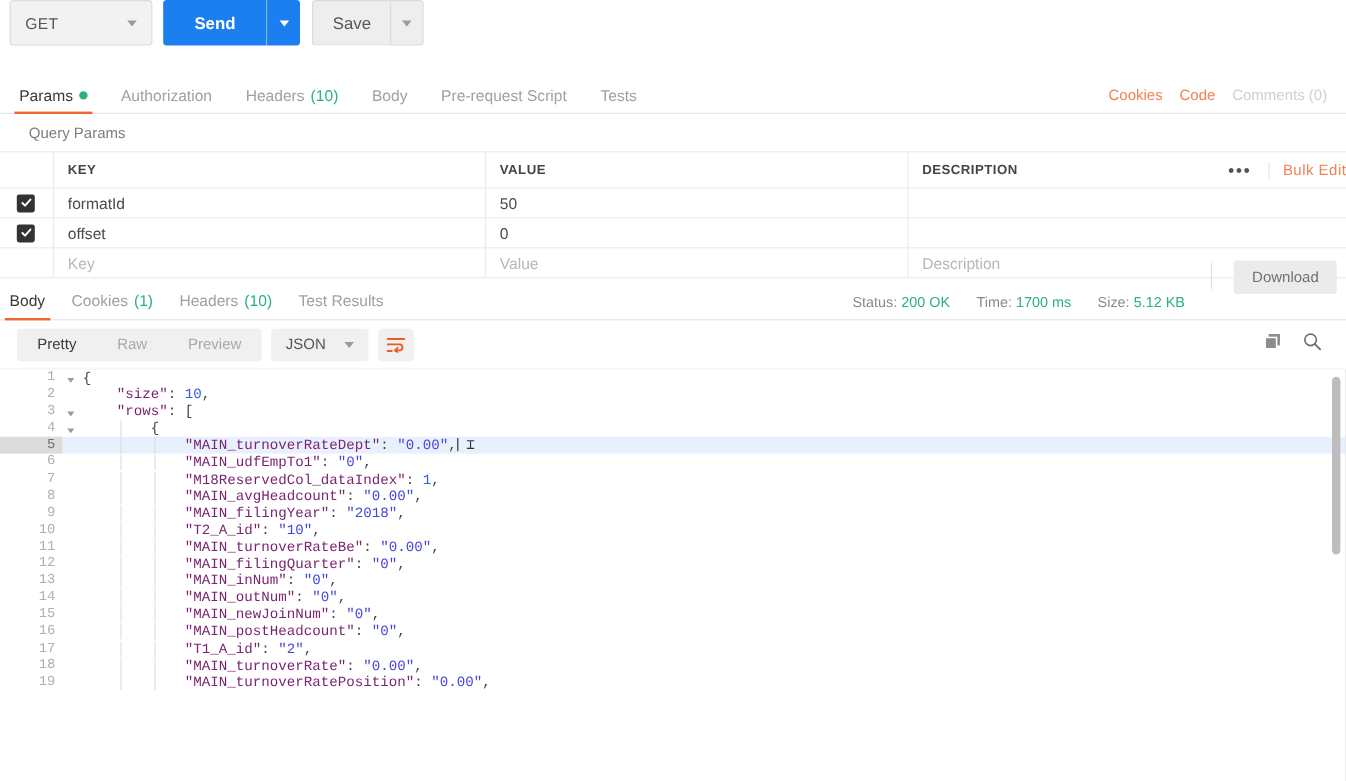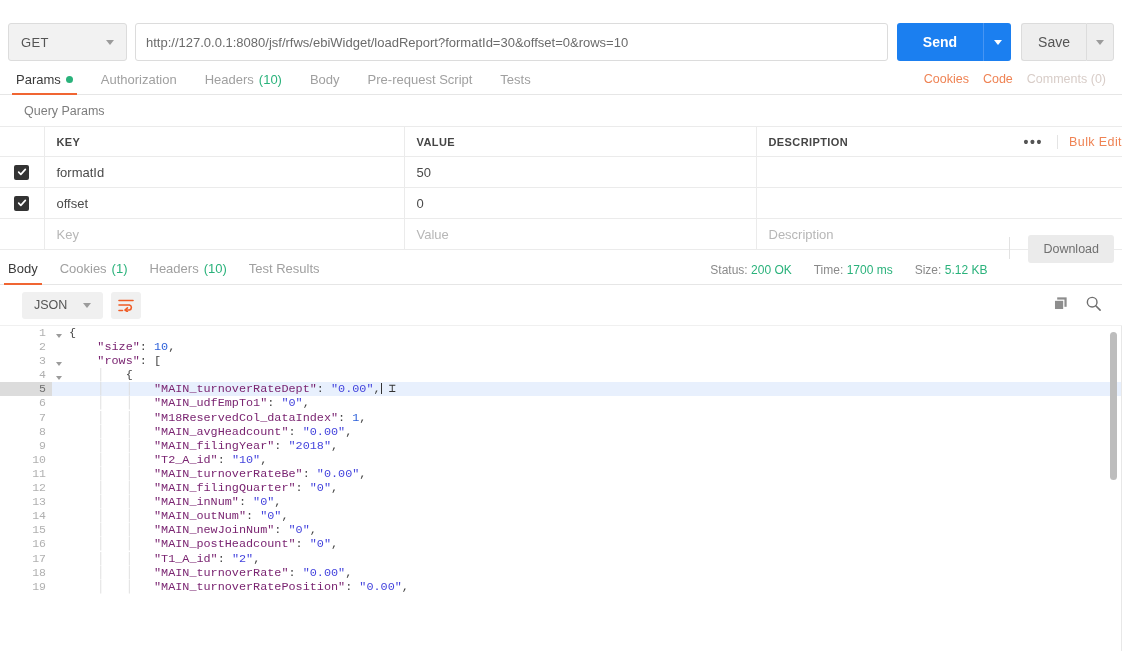--- a/index.html
+++ b/index.html
@@ -6,21 +6,21 @@
   html, body {
     width: 1122px; height: 651px;
     background: #ffffff;
     font-family: "Liberation Sans", sans-serif;
     overflow: hidden;
     color: #333;
   }
   .app { width: 1122px; height: 651px; position: relative; display: flex; flex-direction: column; }
 
   
-  .urlbar { height: 61px; display: flex; align-items: flex-end; padding: 0 8px; flex: 0 0 auto; }
+  .urlbar { height: 61px; display: flex; align-items: flex-start; padding: 0 8px; flex: 0 0 auto; }
   .method-select {
     width: 119px; height: 38px; border: 1px solid #dcdcdc; background: #f2f2f2;
     border-radius: 3px; display: flex; align-items: center; padding: 0 12px;
     font-size: 13px; color: #555; cursor: pointer; position: relative;
   }
   .method-select .m-label { flex: 1; letter-spacing: .3px; }
   .caret { width: 0; height: 0; border-left: 4.5px solid transparent; border-right: 4.5px solid transparent;
            border-top: 5px solid #9b9b9b; display: inline-block; }
   .url-input {
     flex: 1; height: 38px; margin-left: 8px; border: 1px solid #dcdcdc; background: #fff;
@@ -70,21 +70,21 @@
   .link-muted { font-size: 12.5px; color: #d8cdc8; cursor: pointer; }
 
   
   .qp-title { height: 31px; display: flex; align-items: center; padding: 0 24px;
               font-size: 12.5px; color: #7d7d7d; flex: 0 0 auto; }
   .tbl { width: 100%; border-collapse: collapse; table-layout: fixed; flex: 0 0 auto; }
   .tbl .c-chk { width: 44px; }
   .tbl .c-key { width: 360px; }
   .tbl .c-val { width: 352px; }
   .tbl th, .tbl td {
-    border: 1px solid #ebebeb; border-left: none; height: 31px; padding: 0 12px;
+    border: 1px solid #ebebeb; border-left: none; height: 25px; padding: 0 12px;
     text-align: left; font-size: 12.5px; font-weight: normal; vertical-align: middle;
   }
   .tbl th { color: #454545; font-weight: bold; font-size: 11px; letter-spacing: .4px; height: 30px; }
   .tbl tr > *:first-child { border-left: none; }
   .tbl td.cell-key, .tbl td.cell-val { color: #4a4a4a; font-size: 13px; }
   .tbl td.ph { color: #b7b7b7; font-size: 13px; }
   .tbl .c-chk-cell { padding: 0; text-align: center; }
   .chk {
     width: 15px; height: 15px; background: #333; border-radius: 2px; display: inline-flex;
     align-items: center; justify-content: center; cursor: pointer; vertical-align: middle;
@@ -168,23 +168,20 @@
 </style>
 </head>
 <body>
 
 <div class="app">
 
   <div class="urlbar">
     <div class="method-select">
       <span class="m-label">GET</span>
       <span class="caret"></span>
-    </div>
-    <div class="url-input">
-      <span>http://127.0.0.1:8080/jsf/rfws/ebiWidget/loadReport?formatId=30&amp;offset=0&amp;rows=10</span>
     </div>
     <div class="send-group">
       <div class="btn-send">Send</div>
       <div class="btn-send-caret">
         <span class="caret"></span>
       </div>
     </div>
     <div class="save-group">
       <div class="btn-save">Save</div>
       <div class="btn-save-caret">
@@ -308,20 +305,25 @@
       <span class="meta-item">
         <span>Size:</span>
         <b>5.12 KB</b>
       </span>
       <span class="meta-sep"></span>
       <span class="btn-download">Download</span>
     </div>
   </div>
 
   <div class="body-toolbar">
+    <div class="seg">
+      <span class="seg-item active">Pretty</span>
+      <span class="seg-item">Raw</span>
+      <span class="seg-item">Preview</span>
+    </div>
     <div class="fmt-select">
       <span>JSON</span>
       <span class="caret"></span>
     </div>
     <div class="wrap-btn">
       <svg width="16" height="13" viewBox="0 0 16 13">
         <path d="M1 1.5 H15" stroke="#ef5b25" stroke-width="1.6" stroke-linecap="round"></path>
         <path d="M1 6 H11.5 a2.6 2.6 0 0 1 0 5 H7.5" stroke="#ef5b25" stroke-width="1.6" fill="none" stroke-linecap="round"></path>
         <path d="M9.4 8.9 L7 11 L9.4 12.6" stroke="#ef5b25" stroke-width="1.6" fill="none" stroke-linecap="round" stroke-linejoin="round"></path>
         <path d="M1 11.5 H4.5" stroke="#ef5b25" stroke-width="1.6" stroke-linecap="round"></path>

